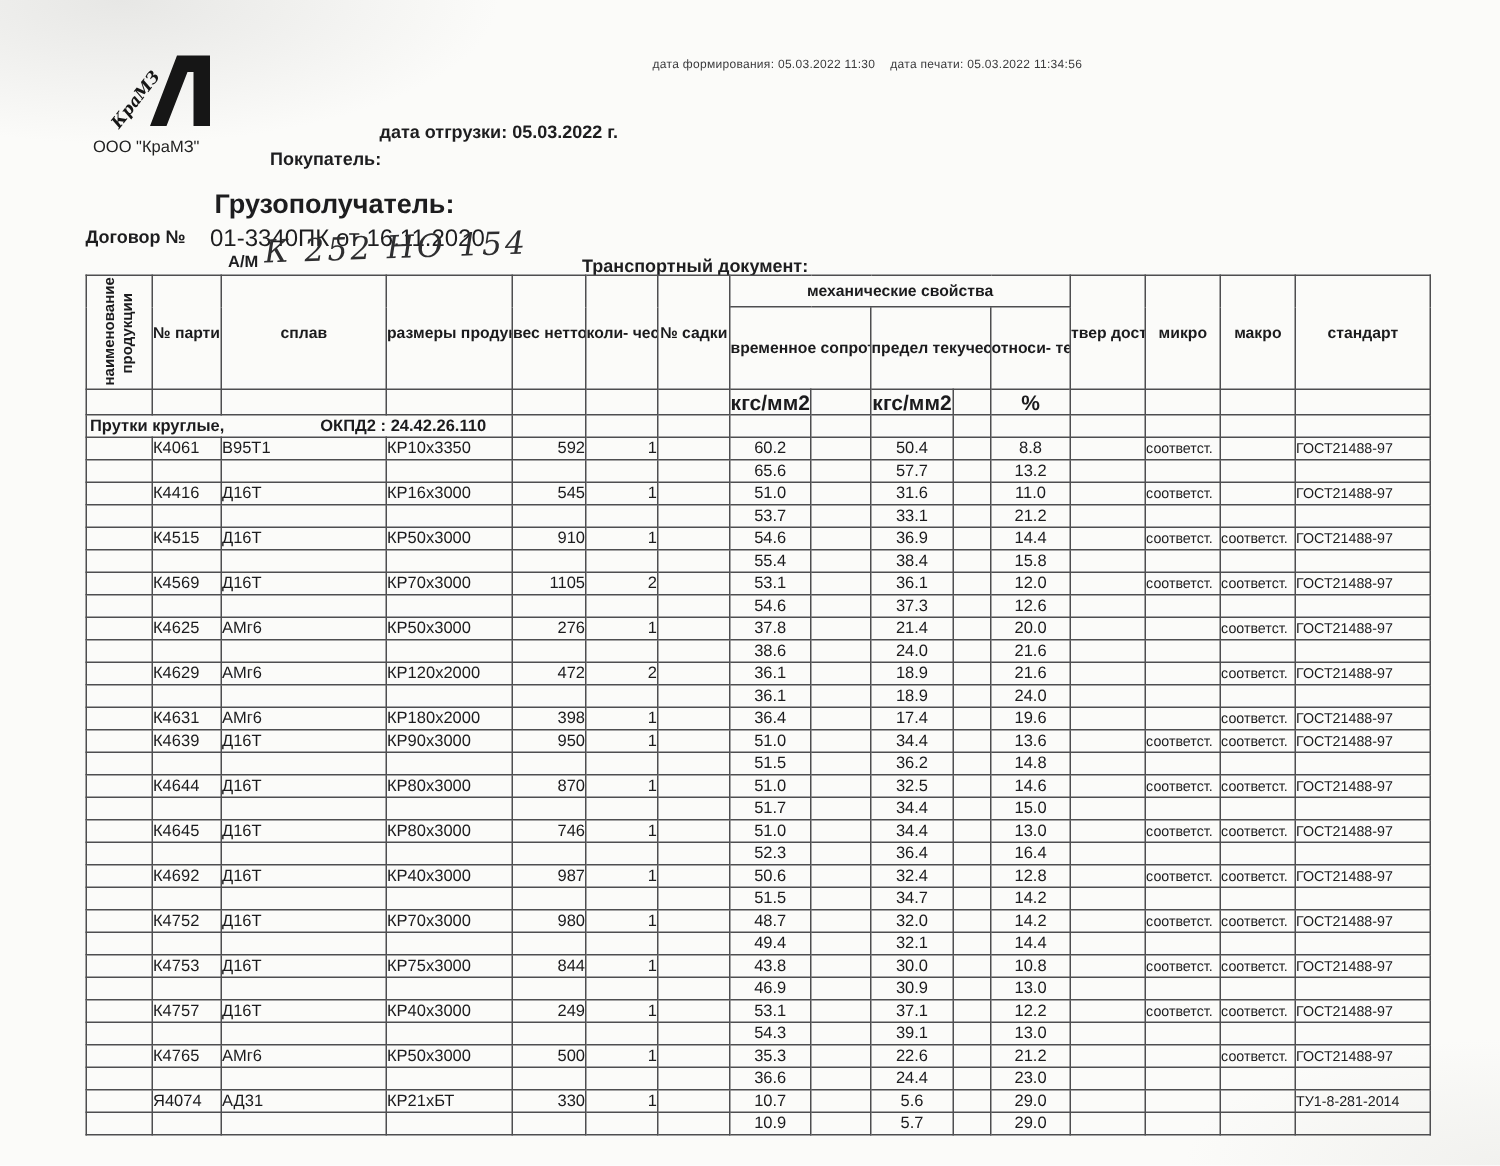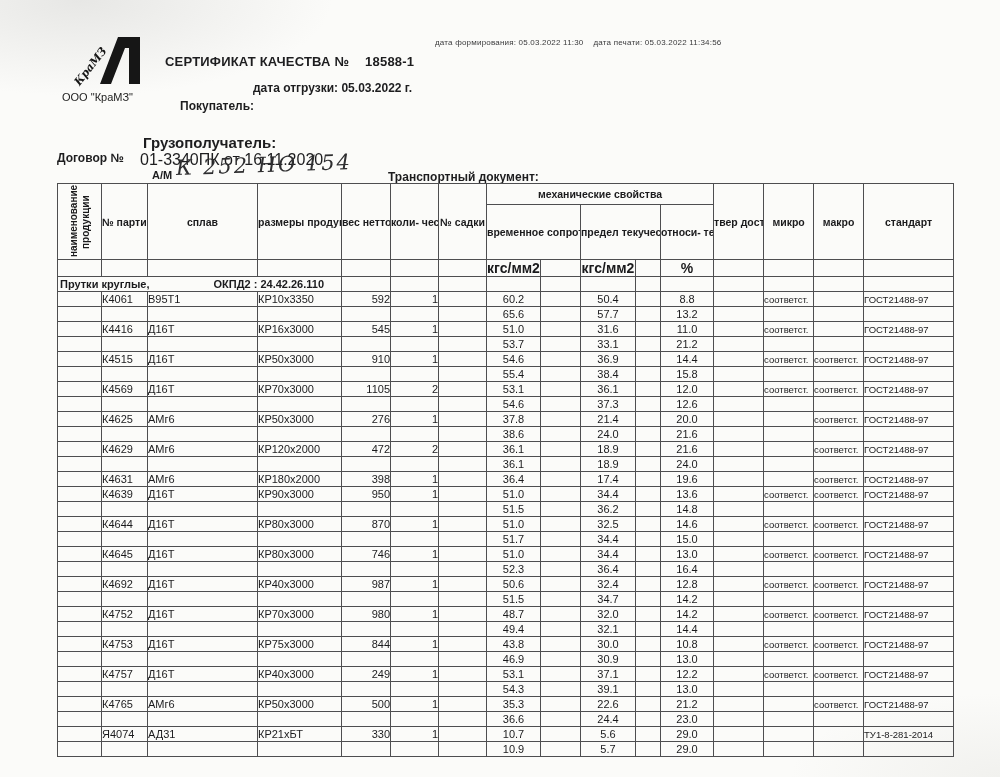--- a/index.html
+++ b/index.html
@@ -20,21 +20,21 @@
   .logo-mark { margin-left:34px; }
   .logo-script {
     position:absolute; top:26px; left:6px; transform:rotate(-52deg);
     font-family:"DejaVu Serif", serif; font-style:italic; font-weight:bold; font-size:11px; color:#151515;
   }
   .company { font-size:11px; color:#222; margin-top:1px; white-space:nowrap; }
   .title-line { top:54px; left:165px; font-size:13px; letter-spacing:0.2px; }
   .title-num { margin-left:16px; }
   .ship-line { top:81px; left:253px; font-size:12px; }
   .buyer-line { top:99px; left:180px; font-size:12px; }
-  .consignee-line { top:126px; left:143px; font-size:15px;margin-top:8px; }
+  .consignee-line { top:126px; left:143px; font-size:18px; }
   .contract-label { top:151px; left:57px; font-size:12px; }
   .contract-value { top:151px; left:140px; font-size:16px; }
   .am-label { top:169px; left:152px; font-size:11px; }
   .handwriting {
     top:153px; left:176px; font-family:"DejaVu Serif", serif; font-style:italic;
     font-size:21px; color:#2e2e30; transform:rotate(-2deg); letter-spacing:2px; white-space:nowrap;
   }
   .transport-label { top:170px; left:388px; font-size:12px; }
   
   table.cert { position:absolute; top:183px; left:57px; width:896px;
@@ -67,23 +67,20 @@
   </div>
 
   <div class="abs logo-wrap">
     <span class="logo-script">КраМЗ</span>
     <svg class="logo-mark" width="48" height="52" viewBox="0 0 48 52">
       <path d="M4 50 L22 3 H44 V50 H33 V14 H29 L15 50 Z" fill="#161616"></path>
     </svg>
     <div class="company">ООО "КраМЗ"</div>
   </div>
 
-  <div class="abs title-line b">
-    <span>СЕРТИФИКАТ КАЧЕСТВА №</span><span class="title-num">18588-1</span>
-  </div>
 
   <div class="abs ship-line b">дата отгрузки: 05.03.2022 г.</div>
   <div class="abs buyer-line b">Покупатель:</div>
   <div class="abs consignee-line b">Грузополучатель:</div>
   <div class="abs contract-label b">Договор №</div>
   <div class="abs contract-value">01-3340ПК от 16.11.2020</div>
   <div class="abs am-label b">А/М</div>
   <div class="abs handwriting">К 252 НО 154</div>
   <div class="abs transport-label b">Транспортный документ:</div>
 

